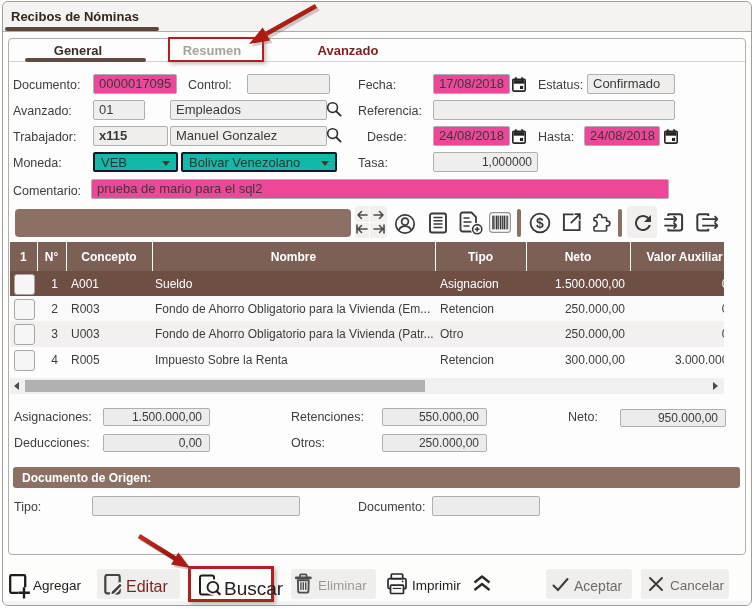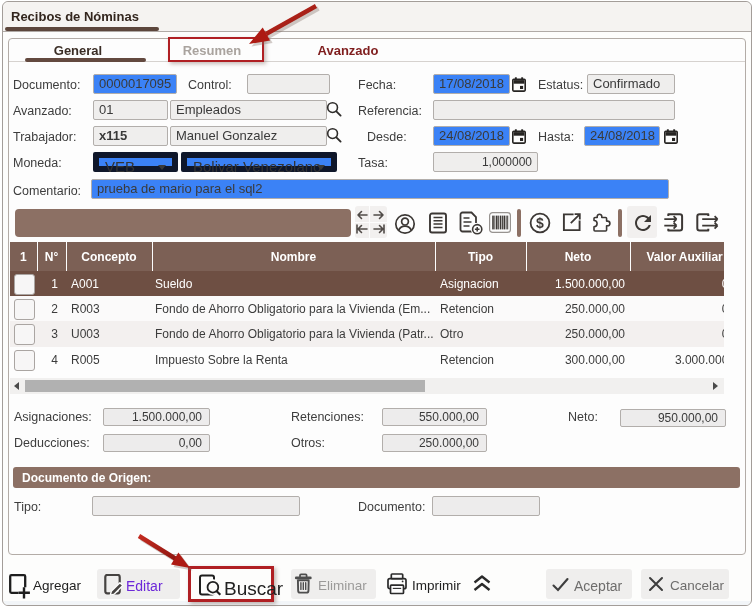--- a/index.html
+++ b/index.html
@@ -2,24 +2,24 @@
 <html><head>
 <meta charset="utf-8">
 <style>
 * { margin:0; padding:0; box-sizing:border-box; }
 html,body { width:754px; height:609px; background:#fff; font-family:"Liberation Sans",sans-serif; }
 body { position:relative; overflow:hidden; }
 .abs { position:absolute; }
 .lbl { position:absolute; font-size:12.5px; color:#3d3d3d; white-space:nowrap; }
 .inp { position:absolute; height:20px; border:1px solid #b2aeab; border-radius:2px; background:#eFeeed;
        font-size:13px; color:#3a3a3a; line-height:18px; padding:0 5px; white-space:nowrap; overflow:hidden; }
-.inp.wht { background:#3b82f6; }
+.inp.wht { background:#ec4899; }
 .inp.sm { height:18px; line-height:16px; font-size:12px; text-align:right; background:#edecec; padding:0 7px; }
-.sel { position:absolute; height:20px; border:6px solid #0f172a; border-radius:2px; background:#3b82f6;
-       font-size:15px; color:#333; line-height:18px; padding:0 6px; }
+.sel { position:absolute; height:20px; border:2px solid #0f172a; border-radius:2px; background:#14b8a6;
+       font-size:13px; color:#333; line-height:18px; padding:0 6px; }
 .sel .dn { position:absolute; right:6px; top:7px; width:0; height:0; border-left:4px solid transparent;
        border-right:4px solid transparent; border-top:5px solid #3a3a3a; }
 .tabtxt { position:absolute; font-size:13px; font-weight:bold; text-align:center; }
 svg.ic { position:absolute; }
 .cal { width:14px; height:15px; } .lup { width:16px; height:16px; }
 .cb { display:inline-block; width:21px; height:21px; margin:1px 0 0 4px; background:#f7f6f6; border:1px solid #aaa5a2; border-radius:3px; vertical-align:middle; }
 </style>
 </head>
 <body>
 <svg width="0" height="0" style="position:absolute;">
@@ -60,21 +60,21 @@
 <div class="inp" style="left:247px;top:74px;width:83px;"></div>
 <div class="lbl" style="left:358px;top:78px;">Fecha:</div>
 <div class="inp wht" style="left:433px;top:74px;width:77px;">17/08/2018</div>
 <svg class="ic cal" style="left:512px;top:77px;">
     <use href="#calico"></use>
   </svg>
 <div class="lbl" style="left:538px;top:78px;">Estatus:</div>
 <div class="inp" style="left:587px;top:74px;width:88px;">Confirmado</div>
 
 <div class="lbl" style="left:13px;top:104px;">Avanzado:</div>
-<div class="inp" style="left:93px;top:100px;width:75px;">01</div>
+<div class="inp" style="left:93px;top:100px;width:52px;">01</div>
 <div class="inp" style="left:170px;top:100px;width:157px;">Empleados</div>
 <svg class="ic lup" style="left:326px;top:101px;">
     <use href="#lupa"></use>
   </svg>
 <div class="lbl" style="left:358px;top:104px;">Referencia:</div>
 <div class="inp" style="left:433px;top:100px;width:242px;"></div>
 
 <div class="lbl" style="left:13px;top:130px;">Trabajador:</div>
 <div class="inp" style="left:93px;top:126px;width:75px;font-weight:bold;">x115</div>
 <div class="inp" style="left:170px;top:126px;width:157px;">Manuel Gonzalez</div>
@@ -247,21 +247,21 @@
   <path d="M15 13.2 v11.3 M9.6 18.8 h11.3" stroke="#fdfdfd" stroke-width="6"></path>
   <path d="M15 13.2 v11.3 M9.6 18.8 h11.3" stroke-width="2.4"></path>
 </svg>
 <div class="abs" style="left:33px;top:578px;font-size:13.5px;color:#222;">Agregar</div>
 
 <div class="abs" style="left:97px;top:569px;width:83px;height:30px;background:#efeeed;border-radius:3px;"></div>
 <svg class="ic" style="left:104px;top:574px;" width="21" height="21" viewBox="0 0 21 21" fill="none" stroke="#454240" stroke-width="2.2">
   <rect x="1.3" y="0.9" width="14.4" height="18.4" rx="2"></rect>
   <path d="M6.3 21.1 l1 -3.8 8.6 -8.6 2.85 2.85 -8.6 8.6 z" fill="#454240" stroke="#fbfbfa" stroke-width="1.4" stroke-linejoin="round"></path>
 </svg>
-<div class="abs" style="left:126px;top:578px;font-size:14px;color:#6d28d9;">Editar</div>
+<div class="abs" style="left:126px;top:578px;font-size:16px;color:#7f1d1d;">Editar</div>
 
 <div class="abs" style="left:188px;top:566px;width:86px;height:36px;border:3px solid #b01f23;box-shadow:2px 2px 4px rgba(120,90,80,0.45);"></div>
 <svg class="ic" style="left:198px;top:574px;" width="24" height="24" viewBox="0 0 24 24" fill="none" stroke="#1e1e1e" stroke-width="2">
   <rect x="2" y="1.5" width="14" height="19" rx="2"></rect>
   <circle cx="14.9" cy="13.2" r="5.35" fill="#fbfbfa" stroke="#fbfbfa" stroke-width="5"></circle>
   <circle cx="14.9" cy="13.2" r="5.35" fill="#fbfbfa" stroke-width="1.8"></circle>
   <path d="M18.7 17.2 l3.6 3.6" stroke-width="2.2"></path>
 </svg>
 <div class="abs" style="left:224px;top:578px;font-size:19px;color:#222;">Buscar</div>
 

